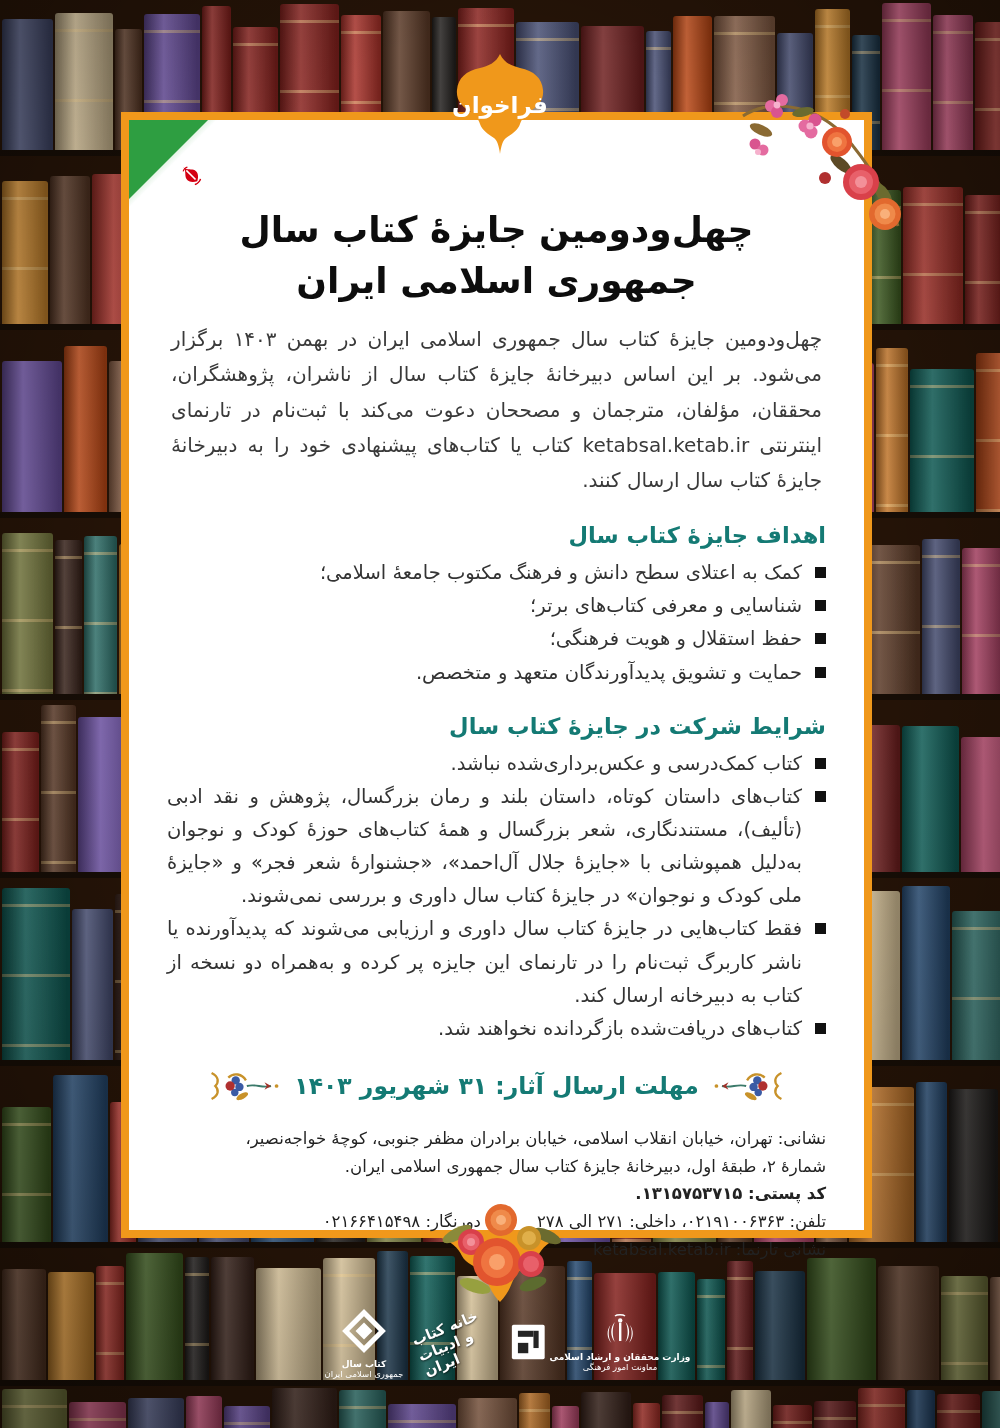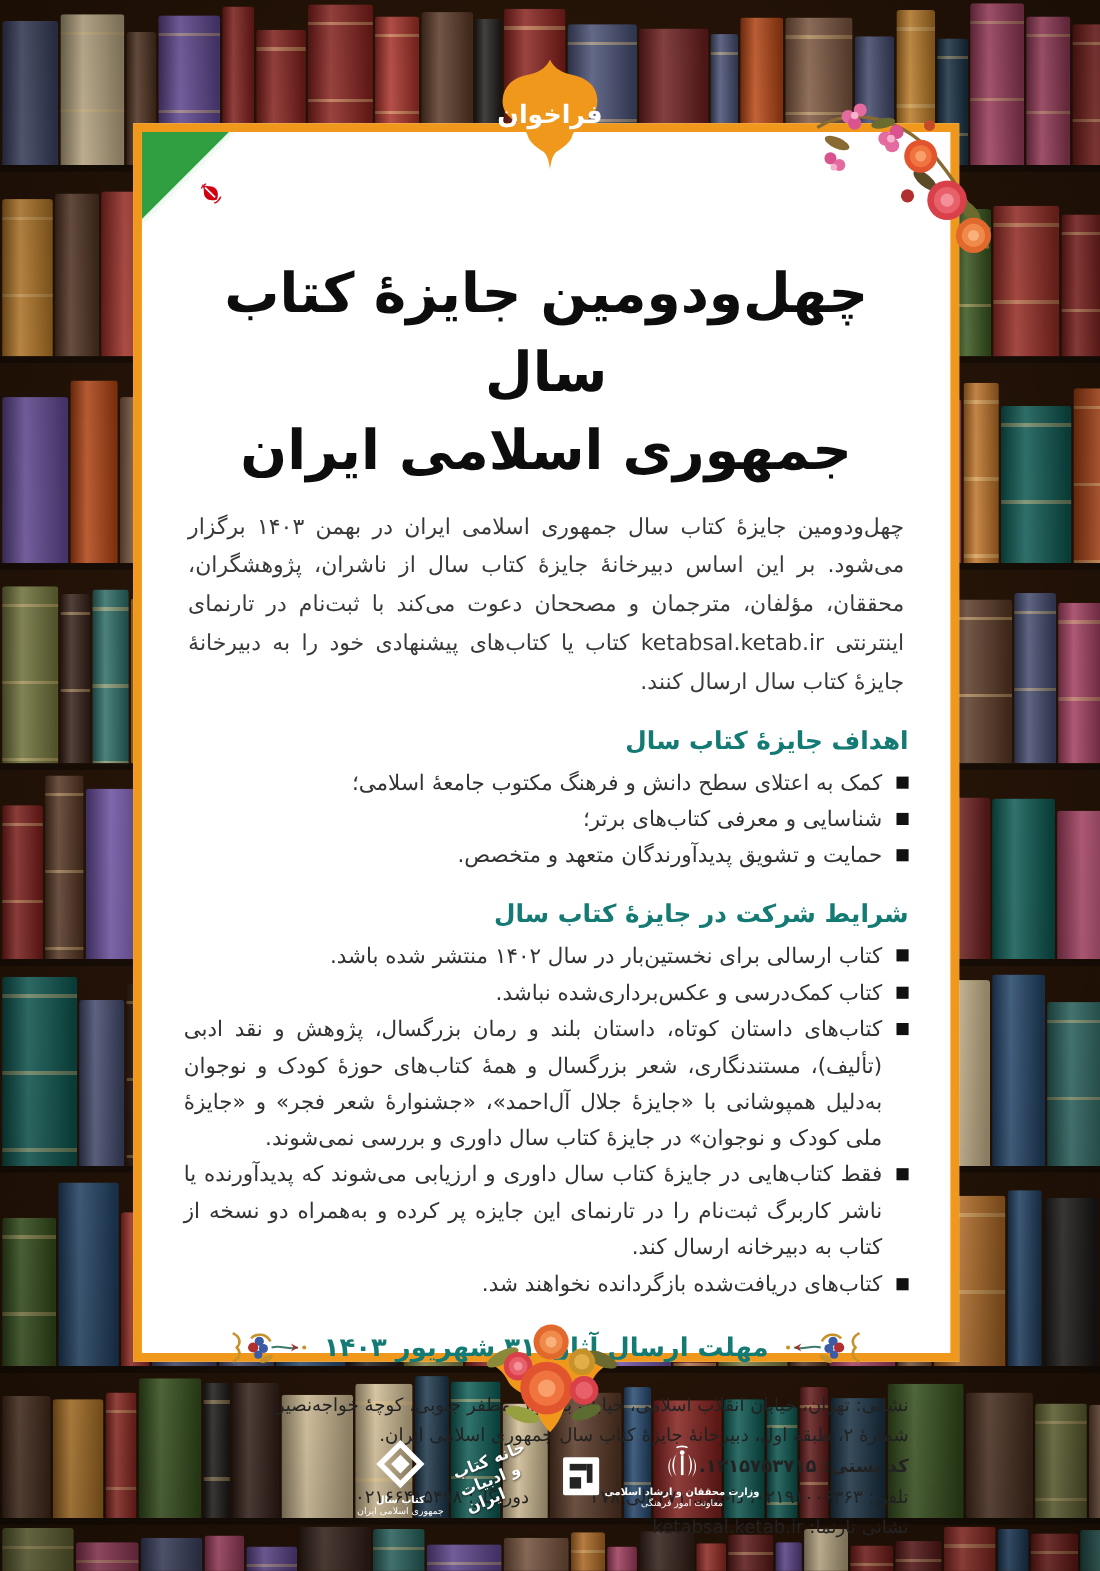--- a/index.html
+++ b/index.html
@@ -23,22 +23,22 @@
   
   .flag{position:absolute;left:129px;top:120px;width:166px;height:160px;z-index:7;
         clip-path:polygon(0 0,100% 0,0 100%);
         background:linear-gradient(135deg,#2e9e41 0%,#2e9e41 24%,#e9f5ea 24.5%,#ffffff 27%,#ffffff 53%,#d40012 53.5%,#c00010 81%,#ffffff 81.5%);}
   .flag .emblem{position:absolute;left:52px;top:42px;transform:rotate(-45deg);}
   
   .flowers-tr{position:absolute;left:733px;top:86px;z-index:9;}
   .flowers-b{position:absolute;left:405px;top:1190px;z-index:7;}
   .pendant{position:absolute;left:50%;top:1236px;transform:translateX(-50%);z-index:6;}
   
-  .title{margin:0;padding-top:112px;text-align:center;color:#0d0d0d;font-weight:900;
-         font-size:50px;line-height:1.42;}
+  .title{margin:0;padding-top:84px;text-align:center;color:#0d0d0d;font-weight:900;
+         font-size:36px;line-height:1.42;}
   .intro{margin:16px 4px 0;color:#3a3a3a;font-size:20px;line-height:1.76;text-align:justify;}
   .sec-heading{margin:24px 0 8px;color:#147A74;font-size:22.5px;font-weight:900;}
   ul.plist{list-style:none;margin:0;padding:0;}
   ul.plist li{position:relative;padding-right:24px;color:#333;font-size:19.5px;line-height:1.7;text-align:justify;}
   ul.plist li .sq{position:absolute;right:0;top:11px;width:11px;height:11px;background:#111;display:inline-block;}
   .deadline-row{margin-top:22px;display:flex;justify-content:center;align-items:center;gap:10px;}
   .deadline-text{color:#147A74;font-size:23.5px;font-weight:900;white-space:nowrap;}
   .contact{margin-top:20px;color:#222;font-size:16.5px;line-height:1.68;text-align:right;}
   .contact .row{display:flex;gap:56px;}
   .contact .lbl-strong{font-weight:bold;}
@@ -272,26 +272,26 @@
   <div class="card">
     <div class="card-inner">
       <h1 class="title"><span>چهل‌ودومین جایزهٔ کتاب سال</span><br><span>جمهوری اسلامی ایران</span></h1>
 
       <p class="intro">چهل‌ودومین جایزهٔ کتاب سال جمهوری اسلامی ایران در بهمن ۱۴۰۳ برگزار می‌شود. بر این اساس دبیرخانهٔ جایزهٔ کتاب سال از ناشران، پژوهشگران، محققان، مؤلفان، مترجمان و مصححان دعوت می‌کند با ثبت‌نام در تارنمای اینترنتی ketabsal.ketab.ir کتاب یا کتاب‌های پیشنهادی خود را به دبیرخانهٔ جایزهٔ کتاب سال ارسال کنند.</p>
 
       <h2 class="sec-heading">اهداف جایزهٔ کتاب سال</h2>
       <ul class="plist">
         <li><span class="sq"></span><span>کمک به اعتلای سطح دانش و فرهنگ مکتوب جامعهٔ اسلامی؛</span></li>
         <li><span class="sq"></span><span>شناسایی و معرفی کتاب‌های برتر؛</span></li>
+        <li><span class="sq"></span><span>حفظ استقلال و هویت فرهنگی؛</span></li>
         <li><span class="sq"></span><span>حمایت و تشویق پدیدآورندگان متعهد و متخصص.</span></li>
       </ul>
 
       <h2 class="sec-heading">شرایط شرکت در جایزهٔ کتاب سال</h2>
       <ul class="plist">
-        <li><span class="sq"></span><span>کتاب ارسالی برای نخستین‌بار در سال ۱۴۰۲ منتشر شده باشد.</span></li>
         <li><span class="sq"></span><span>کتاب کمک‌درسی و عکس‌برداری‌شده نباشد.</span></li>
         <li><span class="sq"></span><span>کتاب‌های داستان کوتاه، داستان بلند و رمان بزرگسال، پژوهش و نقد ادبی (تألیف)، مستندنگاری، شعر بزرگسال و همهٔ کتاب‌های حوزهٔ کودک و نوجوان به‌دلیل همپوشانی با «جایزهٔ جلال آل‌احمد»، «جشنوارهٔ شعر فجر» و «جایزهٔ ملی کودک و نوجوان» در جایزهٔ کتاب سال داوری و بررسی نمی‌شوند.</span></li>
         <li><span class="sq"></span><span>فقط کتاب‌هایی در جایزهٔ کتاب سال داوری و ارزیابی می‌شوند که پدیدآورنده یا ناشر کاربرگ ثبت‌نام را در تارنمای این جایزه پر کرده و به‌همراه دو نسخه از کتاب به دبیرخانه ارسال کند.</span></li>
         <li><span class="sq"></span><span>کتاب‌های دریافت‌شده بازگردانده نخواهند شد.</span></li>
       </ul>
 
       <div class="deadline-row">
         <svg width="78" height="38" viewBox="0 0 84 40">
           <path d="M78 6 C70 10 70 16 74 20 C70 24 70 30 78 34" stroke="#c8922a" stroke-width="2.5" fill="none"></path>
           <circle cx="52" cy="14" r="4.5" fill="#3b5ba5"></circle>

